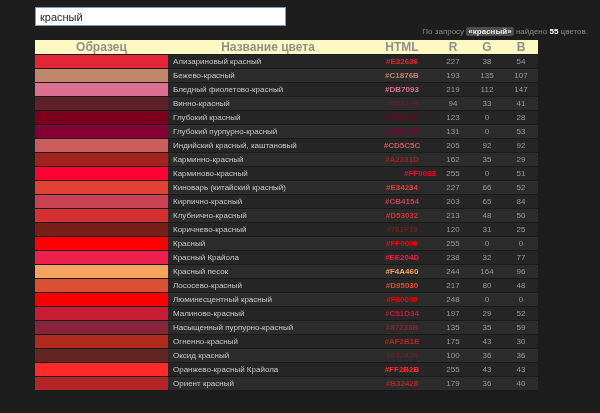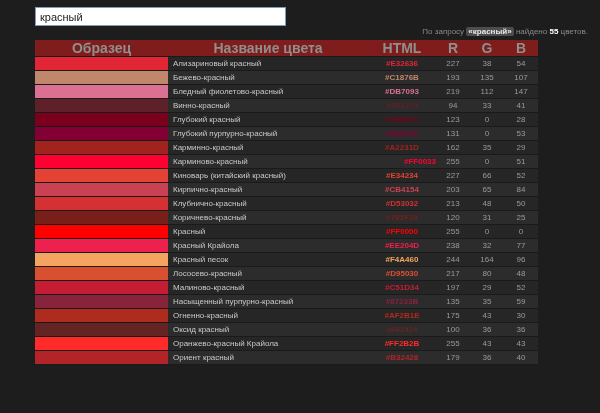--- a/index.html
+++ b/index.html
@@ -25,22 +25,22 @@
     background:#4d4d4d; color:#eaeaea; font-weight:bold;
     padding:0 2px; border-radius:2px;
   }
   .summary .count { color:#ffffff; font-weight:bold; }
 
   table.colors {
     position:absolute; left:35px; top:40px; width:503px;
     border-collapse:collapse; table-layout:fixed;
   }
   th {
-    background:#7f1d1d; color:#8f8f8f;
-    font-size:14px; font-weight:bold; height:13px;
+    background:#fef9c3; color:#8f8f8f;
+    font-size:12px; font-weight:bold; height:13px;
     text-align:center; border-bottom:1px solid #1a1a1a;
   }
   tbody tr:nth-child(odd)  { background:#262626; }
   tbody tr:nth-child(even) { background:#2c2c2c; }
   td {
     height:13px; font-size:8px;
     border-bottom:1px solid #1a1a1a;
     overflow:hidden; white-space:nowrap;
   }
   td.swatch { padding:0; }
@@ -144,20 +144,30 @@
     <td class="swatch">
       <div class="swatch-box" style="background: rgb(131, 0, 53);"></div>
     </td>
     <td class="name">Глубокий пурпурно-красный</td>
     <td class="hex" style="color: rgb(131, 0, 53);">#830035</td>
     <td class="num">131</td>
     <td class="num">0</td>
     <td class="num">53</td>
   </tr>
 
+  <tr>
+    <td class="swatch">
+      <div class="swatch-box" style="background: rgb(205, 92, 92);"></div>
+    </td>
+    <td class="name">Индийский красный, каштановый</td>
+    <td class="hex" style="color: rgb(205, 92, 92);">#CD5C5C</td>
+    <td class="num">205</td>
+    <td class="num">92</td>
+    <td class="num">92</td>
+  </tr>
 
   <tr>
     <td class="swatch">
       <div class="swatch-box" style="background: rgb(162, 35, 29);"></div>
     </td>
     <td class="name">Карминно-красный</td>
     <td class="hex" style="color: rgb(162, 35, 29);">#A2231D</td>
     <td class="num">162</td>
     <td class="num">35</td>
     <td class="num">29</td>
@@ -256,20 +266,30 @@
     <td class="swatch">
       <div class="swatch-box" style="background: rgb(217, 80, 48);"></div>
     </td>
     <td class="name">Лососево-красный</td>
     <td class="hex" style="color: rgb(217, 80, 48);">#D95030</td>
     <td class="num">217</td>
     <td class="num">80</td>
     <td class="num">48</td>
   </tr>
 
+  <tr>
+    <td class="swatch">
+      <div class="swatch-box" style="background: rgb(248, 0, 0);"></div>
+    </td>
+    <td class="name">Люминесцентный красный</td>
+    <td class="hex" style="color: rgb(248, 0, 0);">#F80000</td>
+    <td class="num">248</td>
+    <td class="num">0</td>
+    <td class="num">0</td>
+  </tr>
 
   <tr>
     <td class="swatch">
       <div class="swatch-box" style="background: rgb(197, 29, 52);"></div>
     </td>
     <td class="name">Малиново-красный</td>
     <td class="hex" style="color: rgb(197, 29, 52);">#C51D34</td>
     <td class="num">197</td>
     <td class="num">29</td>
     <td class="num">52</td>

